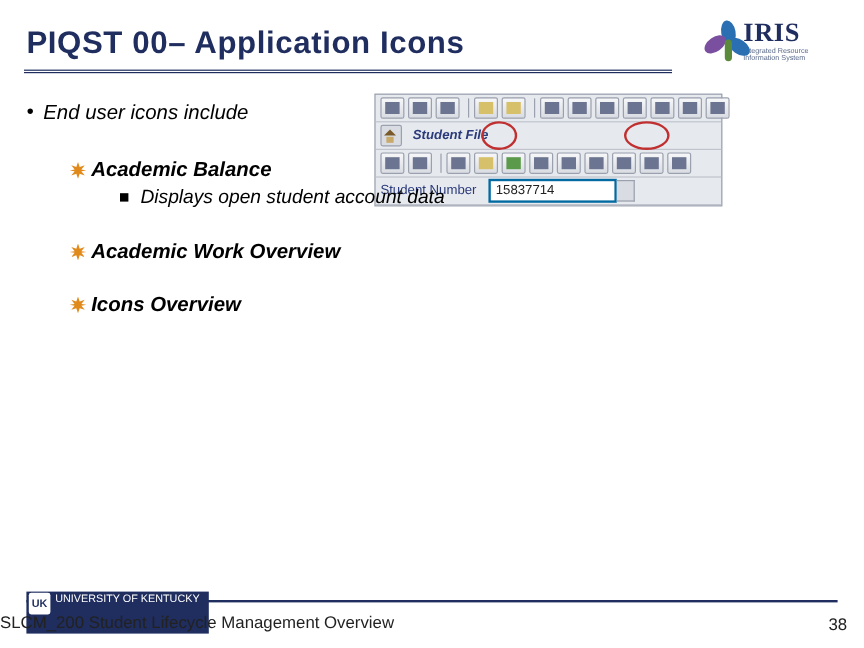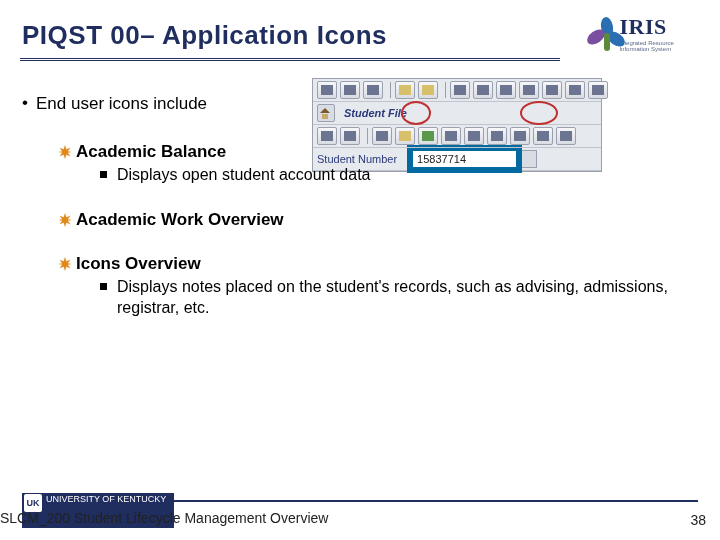--- a/index.html
+++ b/index.html
@@ -137,33 +137,34 @@
     position:absolute;
     width:26px;height:20px;border:2px solid #c03030;border-radius:50%;
     pointer-events:none;
   }
   .circ.a { top:22px; left:88px; }
   .circ.b { top:22px; left:207px; width:34px;}
   .sap-label {
     color:#2a3a7a; margin-right:10px;
   }
   .sap-field {
-    background:#fff;border:6px solid #0369a1;height:16px;width:95px;padding:0 4px;
+    background:#fff;border:2px solid #0369a1;height:16px;width:95px;padding:0 4px;
     line-height:16px;font-size:11px;
   }
   .sap-drop {
     width:14px;height:16px;border:1px solid #9aa0ad;background:#d9dce2;border-left:none;
   }
 
   
   .body {
     position:absolute;
-    top: 94px;
+    top: 84px;
     left: 36px;
     right: 30px;
+    font-style: italic;
   }
   .lvl1 {
     font-size: 17px;
     color:#000;
     margin-bottom: 28px;
     position:relative;
     font-family: Verdana, sans-serif;
   }
   .lvl1::before{
     content:"•";
@@ -343,26 +344,20 @@
 
   <div class="lvl2">
     <div class="lvl2-title">
       <span class="burst">
         <svg width="14" height="14" viewBox="0 0 20 20">
             <polygon fill="#e08a1c" points="10,0 12,6 18,4 14,9 20,10 14,11 18,16 12,14 10,20 8,14 2,16 6,11 0,10 6,9 2,4 8,6"></polygon>
           </svg>
       </span>
       <span>Icons Overview</span>
     </div>
-    <div class="lvl3">
-        <div class="row">
-      <span class="sq"></span>
-      <span class="txt">Displays notes placed on the student's records, such as advising, admissions, registrar, etc.</span>
-    </div>
-      </div>
   </div>
 </div>
 
 <div class="footer-rule"></div>
 <div class="uk-logo">
   <span class="badge">UK</span>
   <span>UNIVERSITY OF KENTUCKY</span>
 </div>
 <div class="footer-center">SLCM_200 Student Lifecycle Management Overview</div>
 <div class="page-num">38</div>

